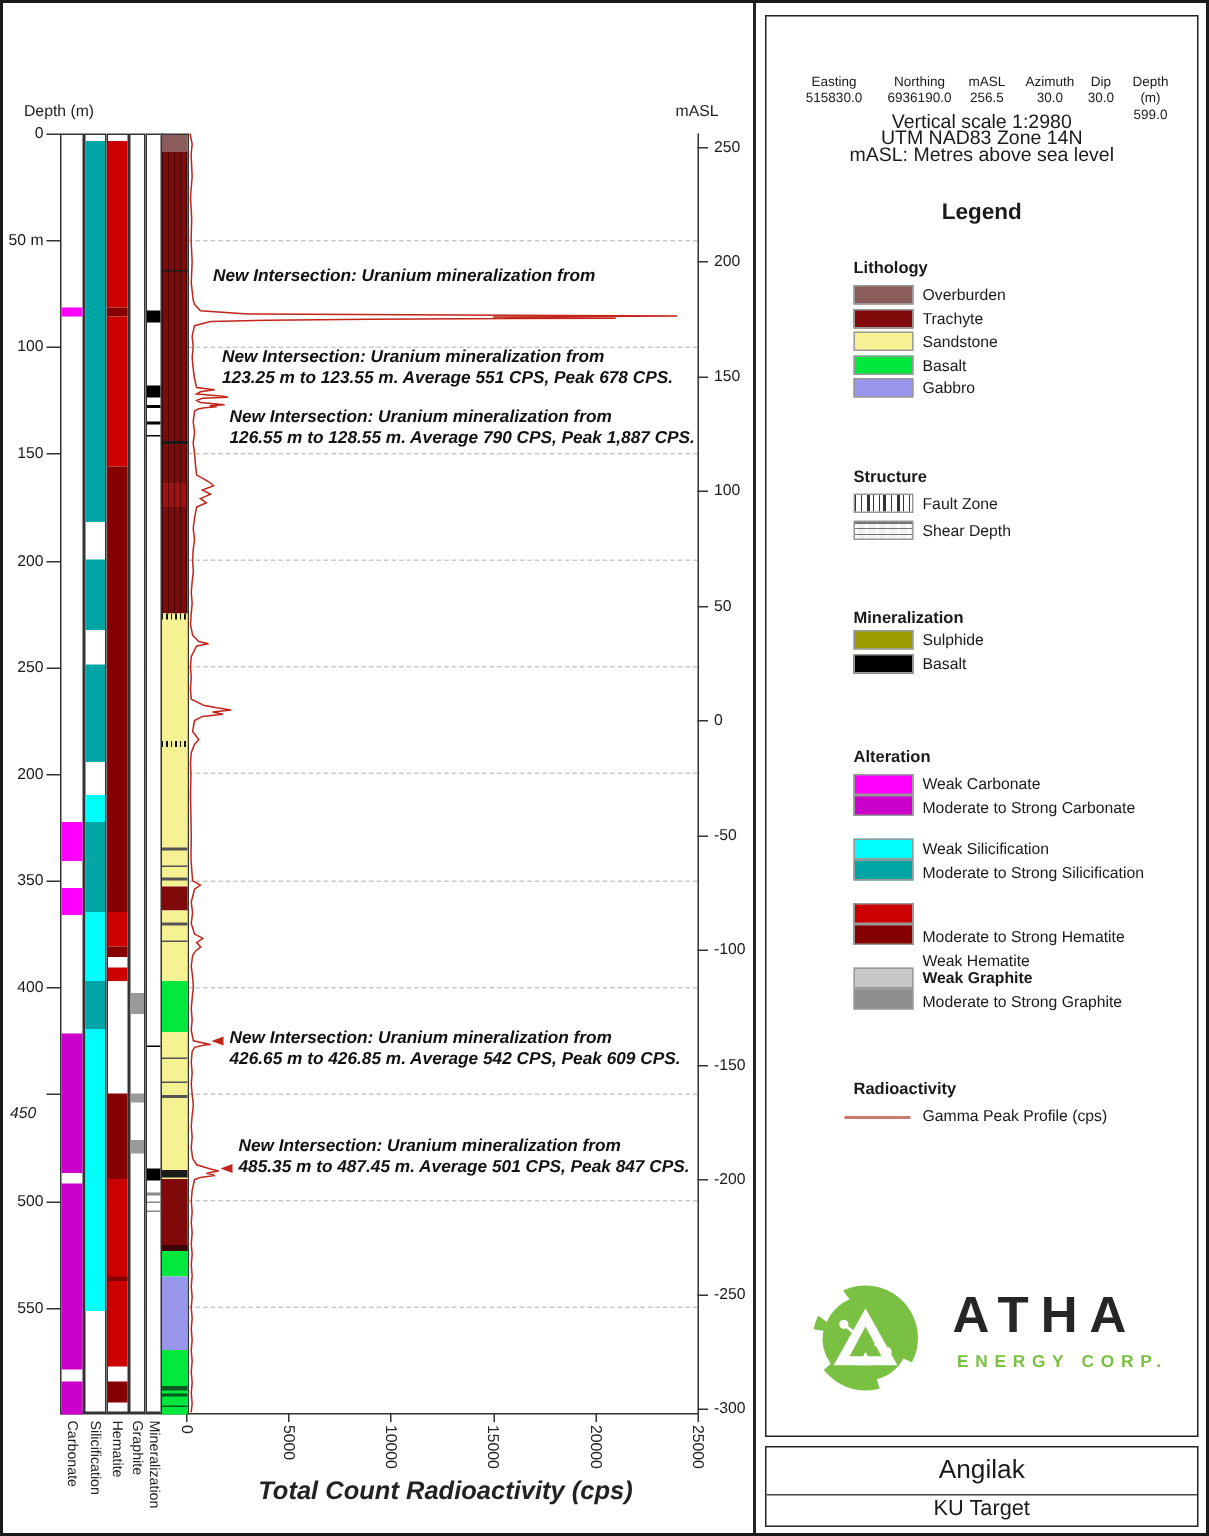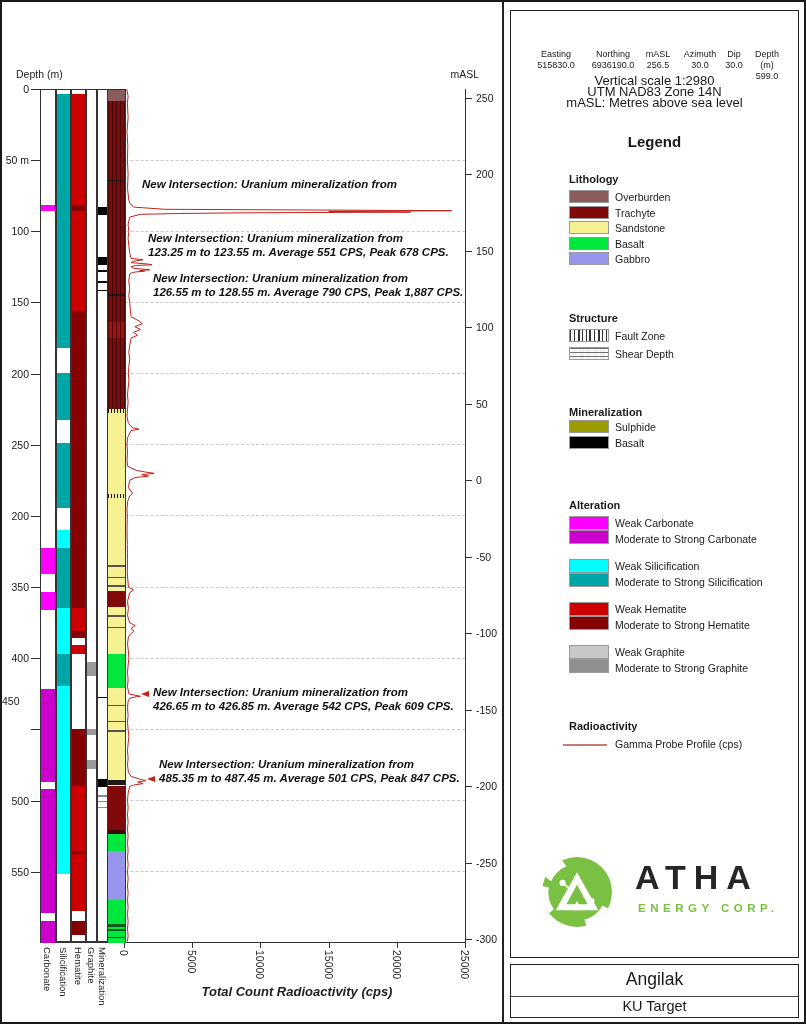--- a/index.html
+++ b/index.html
@@ -56,21 +56,21 @@
       <div class="abs" style="left: 0px; top: 365.66px; width: 27px; text-align: right; font-size: 10.5px;">200</div>
       <div class="tick abs" style="left: 29px; top: 442.825px; width: 9px; height: 1px;"></div>
       <div class="abs" style="left: 0px; top: 436.825px; width: 27px; text-align: right; font-size: 10.5px;">250</div>
       <div class="tick abs" style="left: 29px; top: 513.99px; width: 9px; height: 1px;"></div>
       <div class="abs" style="left: 0px; top: 507.99px; width: 27px; text-align: right; font-size: 10.5px;">200</div>
       <div class="tick abs" style="left: 29px; top: 585.155px; width: 9px; height: 1px;"></div>
       <div class="abs" style="left: 0px; top: 579.155px; width: 27px; text-align: right; font-size: 10.5px;">350</div>
       <div class="tick abs" style="left: 29px; top: 656.32px; width: 9px; height: 1px;"></div>
       <div class="abs" style="left: 0px; top: 650.32px; width: 27px; text-align: right; font-size: 10.5px;">400</div>
       <div class="tick abs" style="left: 29px; top: 727.485px; width: 9px; height: 1px;"></div>
-      <div class="abs" style="left: 0px; top: 693px; width: 27px; text-align: left; font-size: 10.5px;">450</div>
+      <div class="abs" style="left: 0px; top: 734px; width: 27px; text-align: center; font-size: 10.5px; font-style: italic;">450</div>
       <div class="tick abs" style="left: 29px; top: 798.65px; width: 9px; height: 1px;"></div>
       <div class="abs" style="left: 0px; top: 792.65px; width: 27px; text-align: right; font-size: 10.5px;">500</div>
       <div class="tick abs" style="left: 29px; top: 869.815px; width: 9px; height: 1px;"></div>
       <div class="abs" style="left: 0px; top: 863.815px; width: 27px; text-align: right; font-size: 10.5px;">550</div>
       <div class="tick abs" style="left: 463px; top: 87px; width: 1px; height: 853px;"></div>
       <div class="tick abs" style="left: 463px; top: 96px; width: 7px; height: 1px;"></div>
       <div class="abs" style="left: 474px; top: 90px; font-size: 10.5px;">250</div>
       <div class="tick abs" style="left: 463px; top: 172.45px; width: 7px; height: 1px;"></div>
       <div class="abs" style="left: 474px; top: 166.45px; font-size: 10.5px;">200</div>
       <div class="tick abs" style="left: 463px; top: 248.9px; width: 7px; height: 1px;"></div>
@@ -210,21 +210,21 @@
       <div class="anno" style="left: 151px; top: 684px;">
         <div>New Intersection: Uranium mineralization from</div>
         <div>426.65 m to 426.85 m. Average 542 CPS, Peak 609 CPS.</div>
       </div>
       <div class="anno" style="left: 157px; top: 756px;">
         <div>New Intersection: Uranium mineralization from</div>
         <div>485.35 m to 487.45 m. Average 501 CPS, Peak 847 CPS.</div>
       </div>
     </div>
 
-  <div class="lbl" style="left:160px;top:982px;width:270px;text-align:center;font-weight:bold;font-style:italic;font-size:13px;">Total Count Radioactivity (cps)</div>
+  <div class="lbl" style="left:160px;top:982px;width:270px;text-align:center;font-weight:bold;font-style:italic;font-size:17px;">Total Count Radioactivity (cps)</div>
 
   <div class="abs" style="left:500px;top:0;width:1.5px;height:1024px;background:#222;"></div>
 
   <div class="panelbox" id="legend-panel" style="left:508px;top:8px;width:289px;height:948px;">
     <div id="hdr-fields" class="abs" style="left:0;top:38px;width:100%;height:24px;">
         <div class="hdrcol" style="left: 45px; top: 0px;">
           <div>Easting</div>
           <div>515830.0</div>
         </div>
         <div class="hdrcol" style="left: 102px; top: 0px;">
@@ -309,28 +309,28 @@
       <div class="swatch" style="left: 58px; top: 505px; height: 14px; background: rgb(255, 0, 255);"></div>
       <div class="swatch" style="left: 58px; top: 519px; height: 14px; background: rgb(204, 0, 204);"></div>
       <div class="swlbl" style="left: 104px; top: 506px;">Weak Carbonate</div>
       <div class="swlbl" style="left: 104px; top: 522px;">Moderate to Strong Carbonate</div>
       <div class="swatch" style="left: 58px; top: 548px; height: 14px; background: rgb(0, 255, 255);"></div>
       <div class="swatch" style="left: 58px; top: 562px; height: 14px; background: rgb(0, 165, 165);"></div>
       <div class="swlbl" style="left: 104px; top: 549px;">Weak Silicification</div>
       <div class="swlbl" style="left: 104px; top: 565px;">Moderate to Strong Silicification</div>
       <div class="swatch" style="left: 58px; top: 591px; height: 14px; background: rgb(204, 0, 0);"></div>
       <div class="swatch" style="left: 58px; top: 605px; height: 14px; background: rgb(133, 0, 0);"></div>
-      <div class="swlbl" style="left: 104px; top: 592px;">Weak Hematite</div>
+      <div class="swlbl" style="left: 104px; top: 624px;">Weak Hematite</div>
       <div class="swlbl" style="left: 104px; top: 608px;">Moderate to Strong Hematite</div>
       <div class="swatch" style="left: 58px; top: 634px; height: 14px; background: rgb(200, 200, 200);"></div>
       <div class="swatch" style="left: 58px; top: 648px; height: 14px; background: rgb(143, 143, 143);"></div>
-      <div class="swlbl" style="left: 104px; top: 635px;">Weak Graphite</div>
+      <div class="swlbl" style="left: 104px; top: 635px; font-weight: bold;">Weak Graphite</div>
       <div class="swlbl" style="left: 104px; top: 651px;">Moderate to Strong Graphite</div>
       <div class="abs" style="left: 52px; top: 733px; width: 44px; height: 2px; background: rgb(200, 124, 116);"></div>
-      <div class="swlbl" style="left: 104px; top: 727px;">Gamma Probe Profile (cps)</div>
+      <div class="swlbl" style="left: 104px; top: 727px;">Gamma Peak Profile (cps)</div>
     </div>
 
   <div class="panelbox" style="left:508px;top:962px;width:289px;height:54px;">
     <div class="abs" style="left:0;top:4px;width:100%;text-align:center;font-size:17.5px;">Angilak</div>
     <div class="abs" style="left:0;top:31px;width:100%;border-top:1px solid #444;"></div>
     <div class="abs" style="left:0;top:33px;width:100%;text-align:center;font-size:14.5px;">KU Target</div>
   </div>
 
 </div>
 

